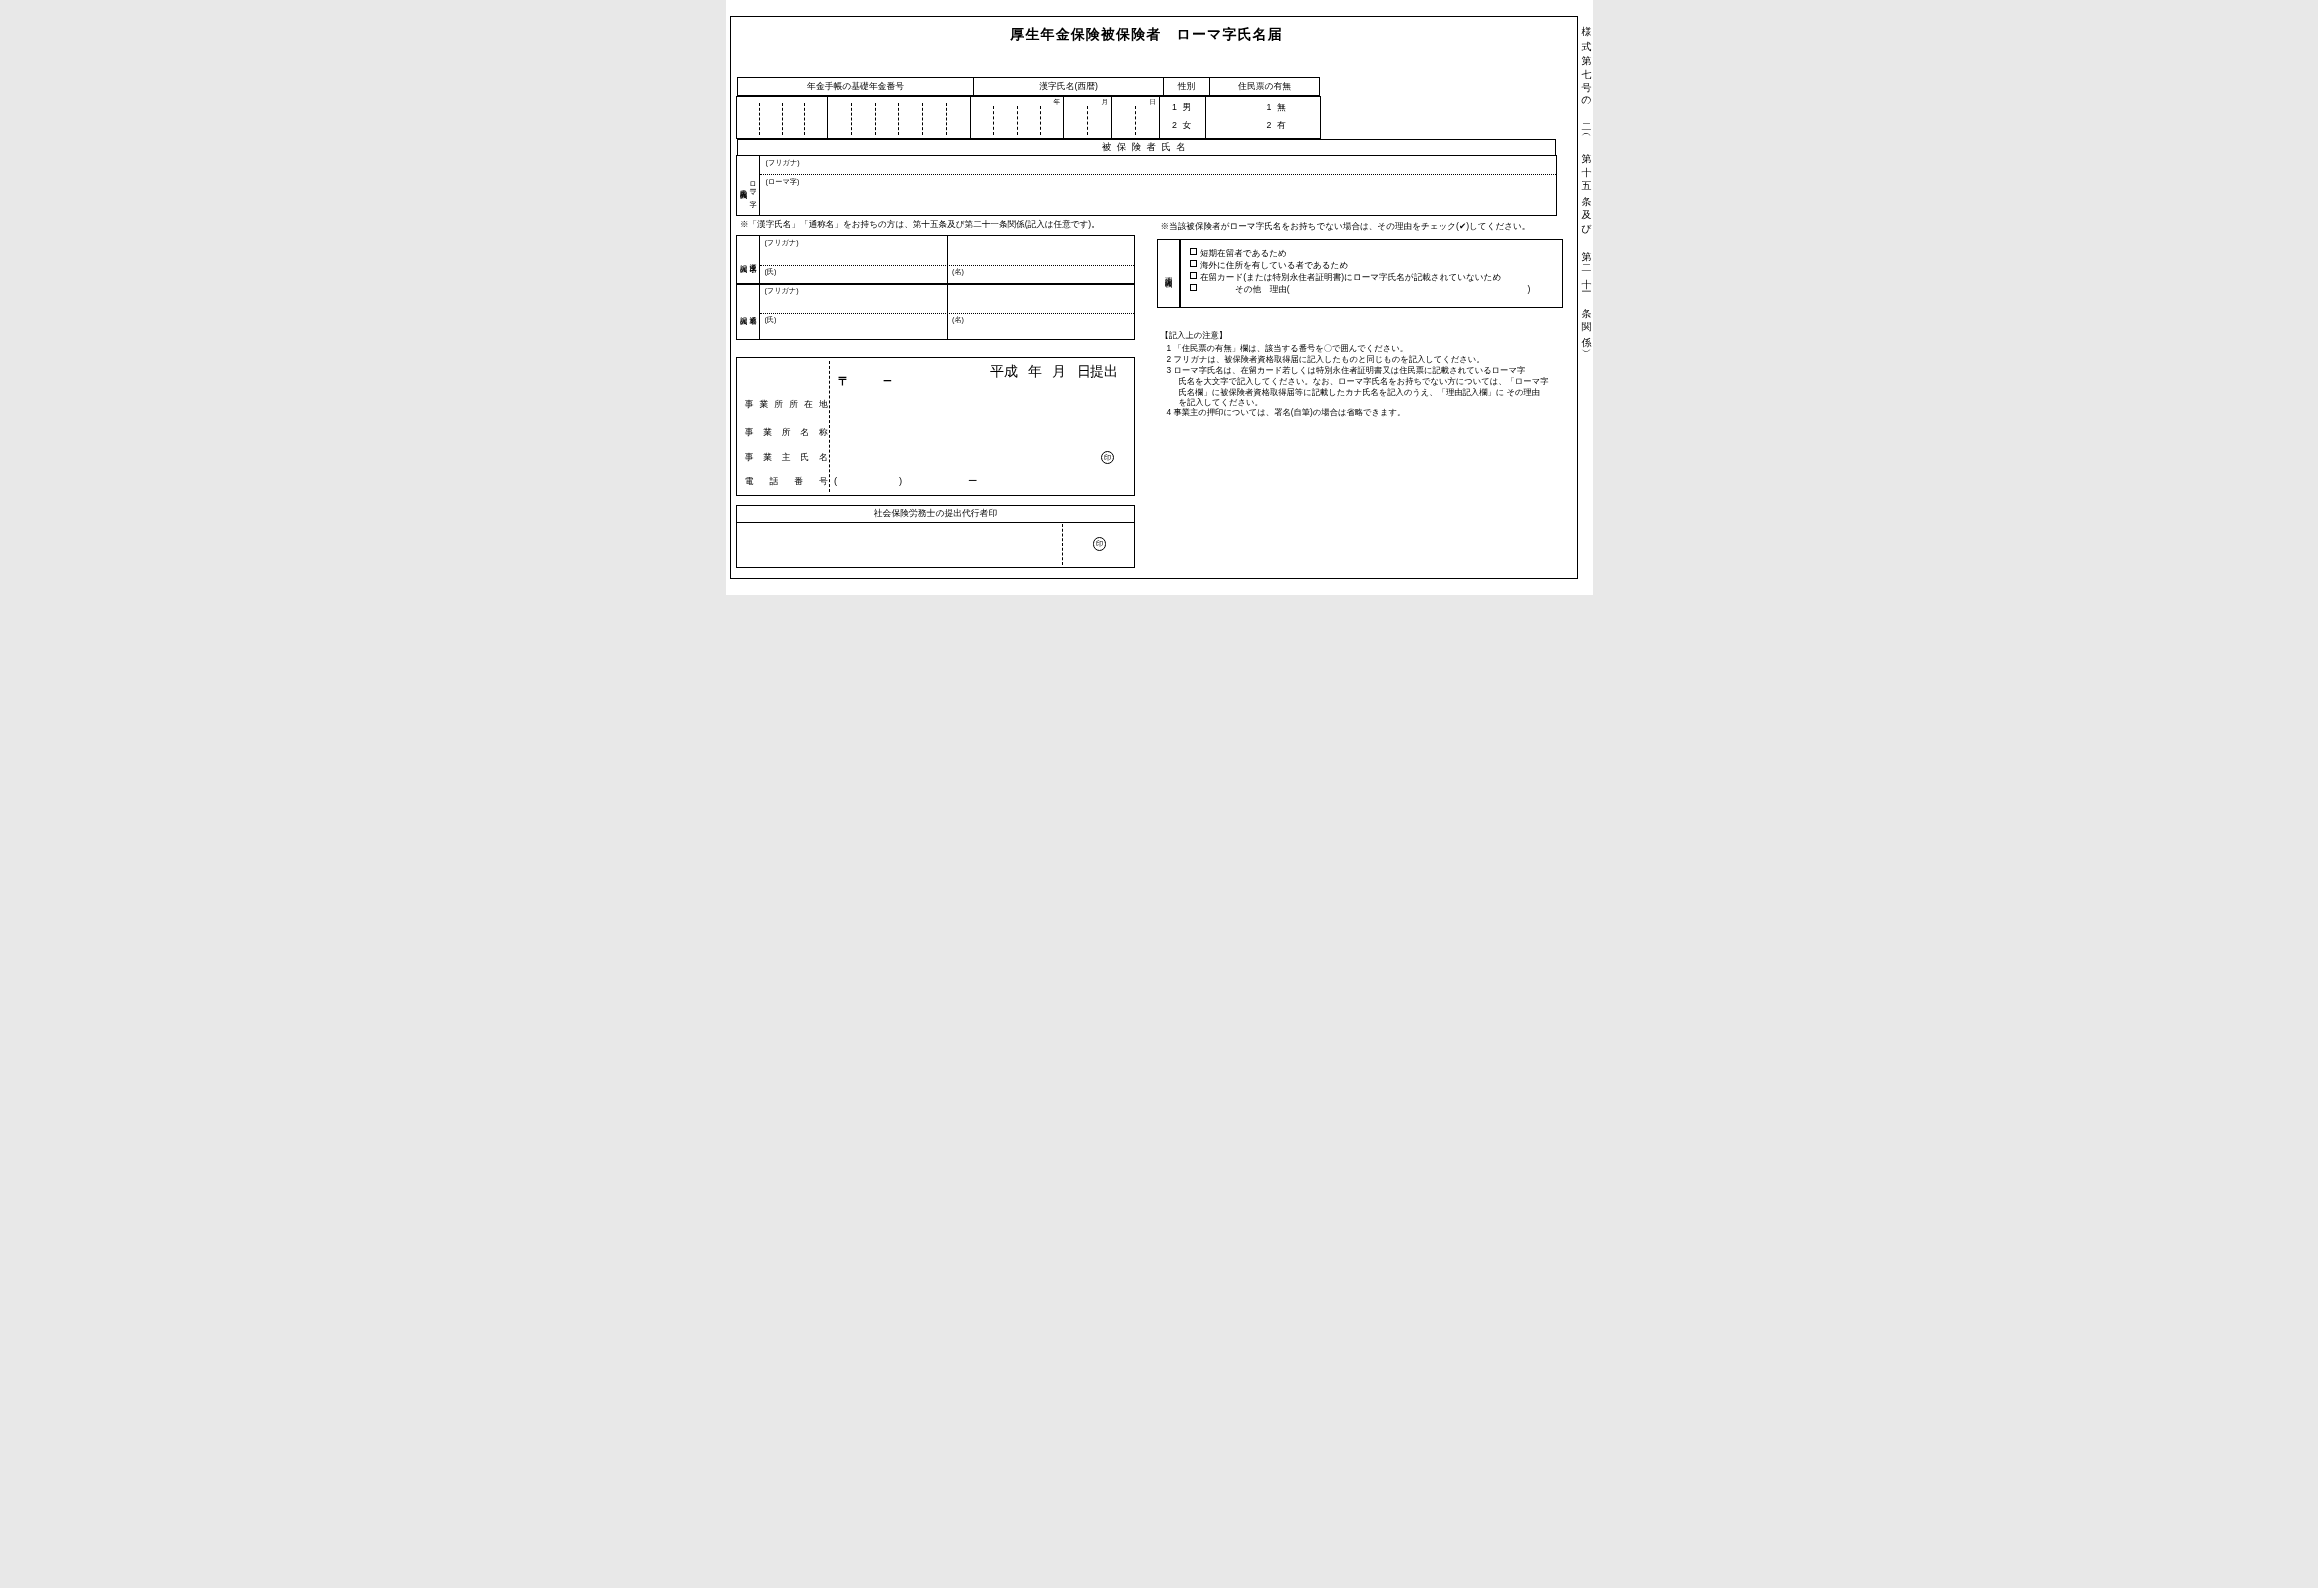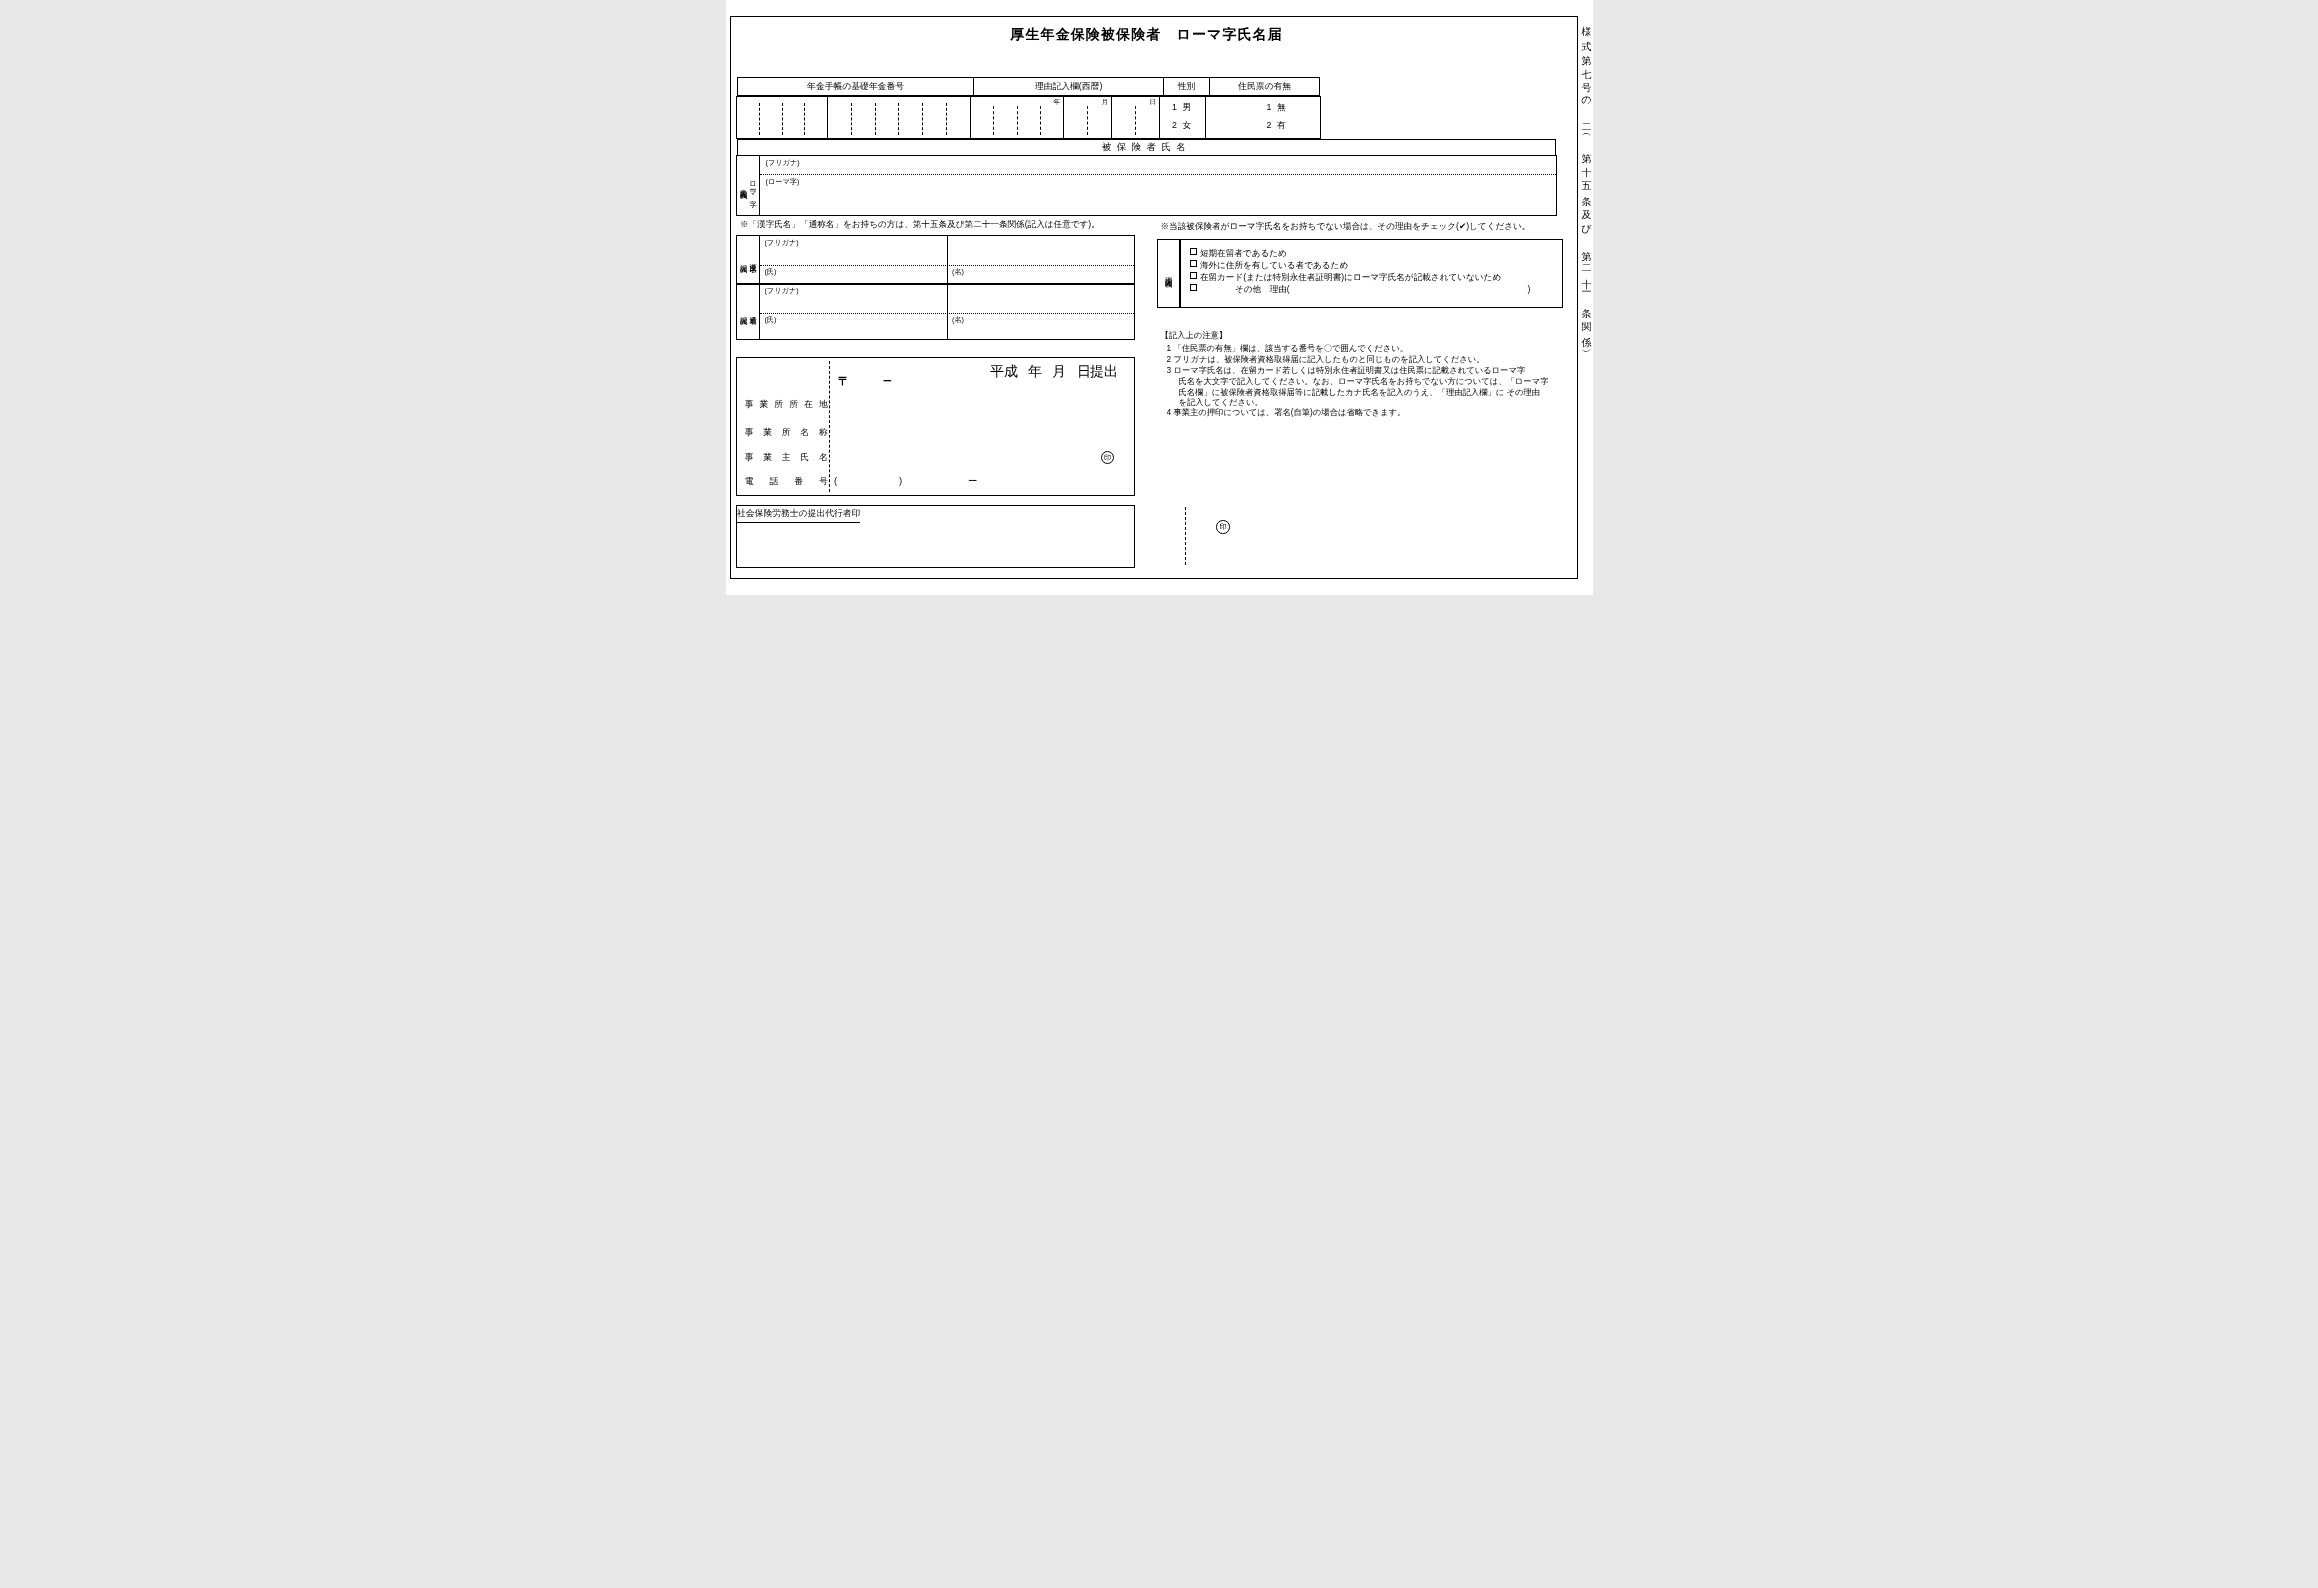--- a/index.html
+++ b/index.html
@@ -107,39 +107,39 @@
   .biz-date-part { position:absolute; top:5px; font-size:14px; }
   #postal-mark { position:absolute; left:101px; top:15.5px; font-size:11.6px; font-weight:bold; }
   #postal-dash { position:absolute; left:146px; top:17.7px; font-size:8.8px; font-weight:bold; }
   .biz-label { position:absolute; left:7.7px; width:83px; font-size:8.8px;
                text-align:justify; text-align-last:justify; }
   .seal-circle { position:absolute; width:13.3px; height:13.3px; border:0.8px solid #000; border-radius:50%;
                  display:flex; align-items:center; justify-content:center; font-size:7.2px; }
   .ph { position:absolute; top:117px; font-size:9.4px; }
 
   
-  #sr-box { left:10.5px; top:505px; width:399px; height:63px; border:1.7px solid #000; display:flex; flex-direction:row; }
+  #sr-box { left:10.5px; top:505px; width:399px; height:63px; border:1.7px solid #000; display:flex; flex-direction:column; }
   #sr-header { height:17px; border-bottom:0.8px solid #000; display:flex; align-items:center; justify-content:center; font-size:8.8px; }
   #sr-body { flex:1; position:relative; }
   #sr-dash { position:absolute; left:325px; top:1.1px; bottom:2.2px; border-left:1.1px dashed #000; }
 </style>
 </head>
 <body>
 
 <div id="page">
 
   <div id="outer-border" class="abs"></div>
 
   <div id="form-code" class="abs">様式第七号の二（第十五条及び第二十一条関係）</div>
 
   <div id="title" class="abs">厚生年金保険被保険者　ローマ字氏名届</div>
 
   <div id="t1-header" class="abs">
     <div class="w-pension">年金手帳の基礎年金番号</div>
-    <div class="w-birth">理由記入欄(西暦)</div>
+    <div class="w-birth">漢字氏名(西暦)</div>
     <div class="w-sex">性別</div>
     <div>住民票の有無</div>
   </div>
 
   <div id="t1-body" class="abs">
     <div id="pension-a" class="digit-grid">
       <i></i>
         <i></i>
         <i></i>
         <i class="last"></i>

